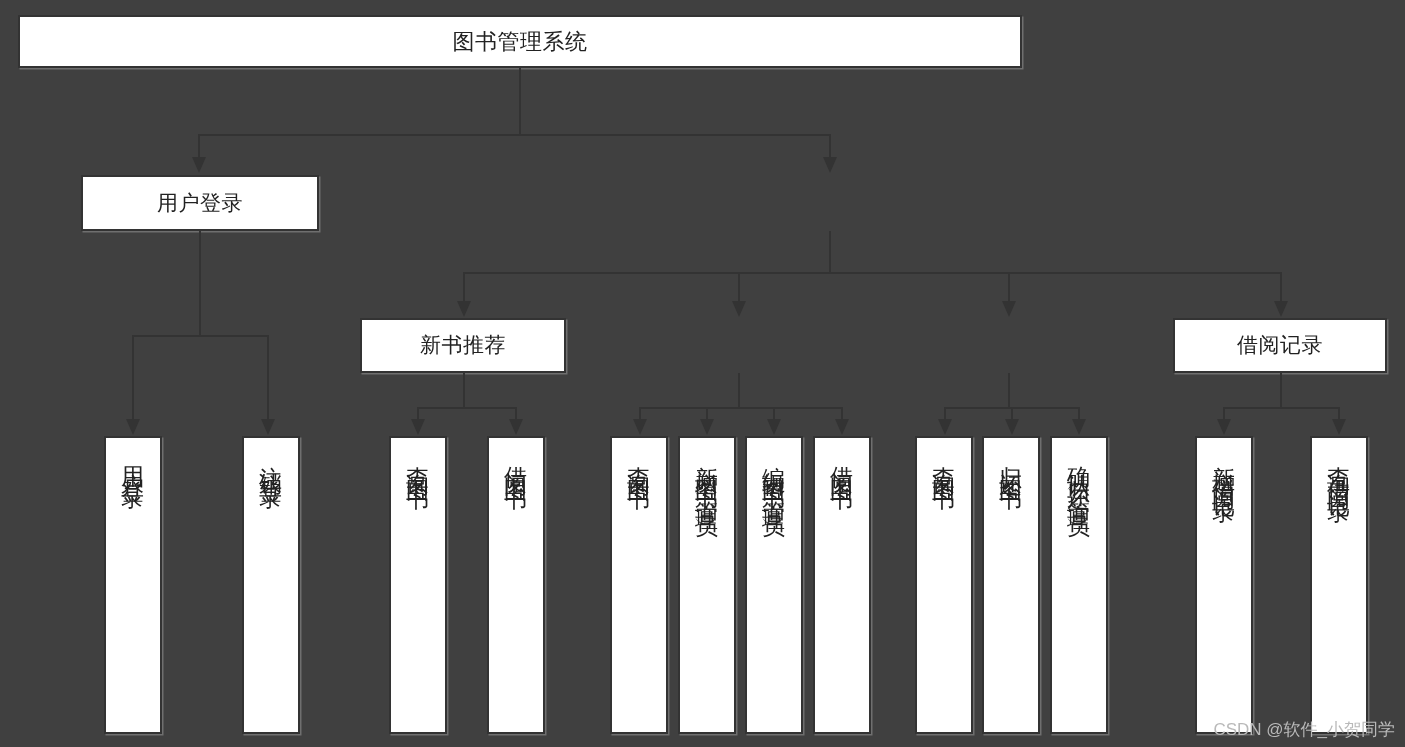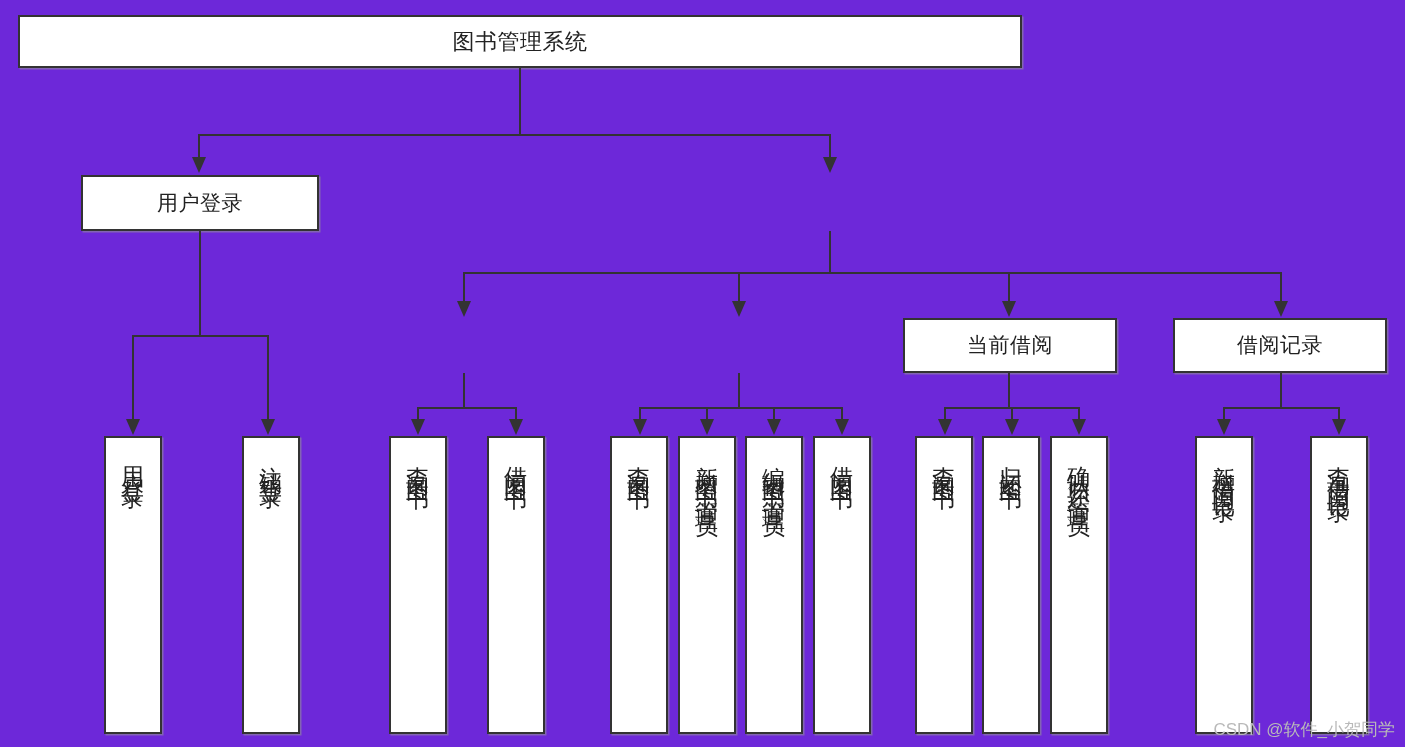--- a/index.html
+++ b/index.html
@@ -5,21 +5,21 @@
 <style>
   html,body{margin:0;padding:0;background:#ffffff;}
   body{
     font-family:"Liberation Sans","DejaVu Sans",sans-serif;
     -webkit-font-smoothing:antialiased;
   }
   #canvas{
     position:relative;
     width:1405px;
     height:747px;
-    background:#6d28d9;
+    background:#404040;
     overflow:hidden;
     text-decoration:underline;
   }
   
   .node{
     position:absolute;
     box-sizing:border-box;
     background:#ffffff;
     border:2px solid #333333;
     box-shadow:1.5px 1.5px 0 0 rgba(150,150,150,0.55);
@@ -122,22 +122,22 @@
 
   <div class="ln v" style="left:463px;top:272px;height:30px;"></div>
   <div class="arrow" style="left:457px;top:301px;"></div>
   <div class="ln v" style="left:738px;top:272px;height:30px;"></div>
   <div class="arrow" style="left:732px;top:301px;"></div>
   <div class="ln v" style="left:1008px;top:272px;height:30px;"></div>
   <div class="arrow" style="left:1002px;top:301px;"></div>
   <div class="ln v" style="left:1280px;top:272px;height:30px;"></div>
   <div class="arrow" style="left:1274px;top:301px;"></div>
 
-  <div class="node h" style="left:903px;top:318px;width:214px;height:55px;">
-    <span class="label">当前借阅</span>
+  <div class="node h" style="left:360px;top:318px;width:206px;height:55px;">
+    <span class="label">新书推荐</span>
   </div>
   <div class="node h" style="left:1173px;top:318px;width:214px;height:55px;">
     <span class="label">借阅记录</span>
   </div>
 
   <div class="ln v" style="left:463px;top:373px;height:35px;"></div>
   <div class="ln h" style="left:417px;top:407px;width:98px;"></div>
   <div class="ln v" style="left:417px;top:407px;height:14px;"></div>
   <div class="arrow" style="left:411px;top:419px;"></div>
   <div class="ln v" style="left:515px;top:407px;height:14px;"></div>

